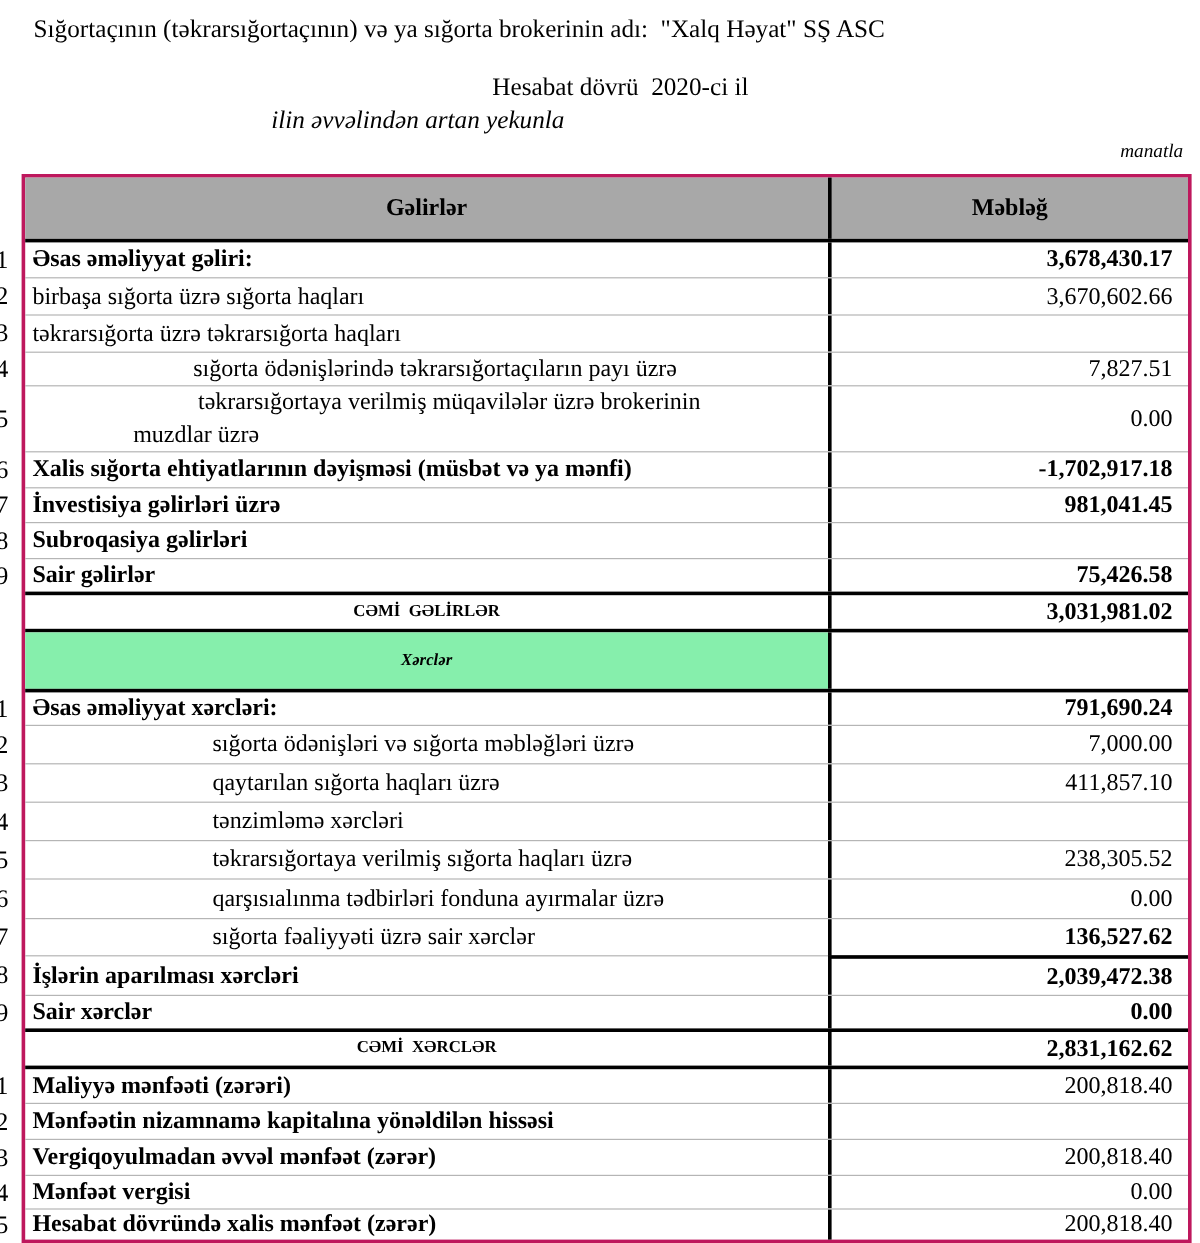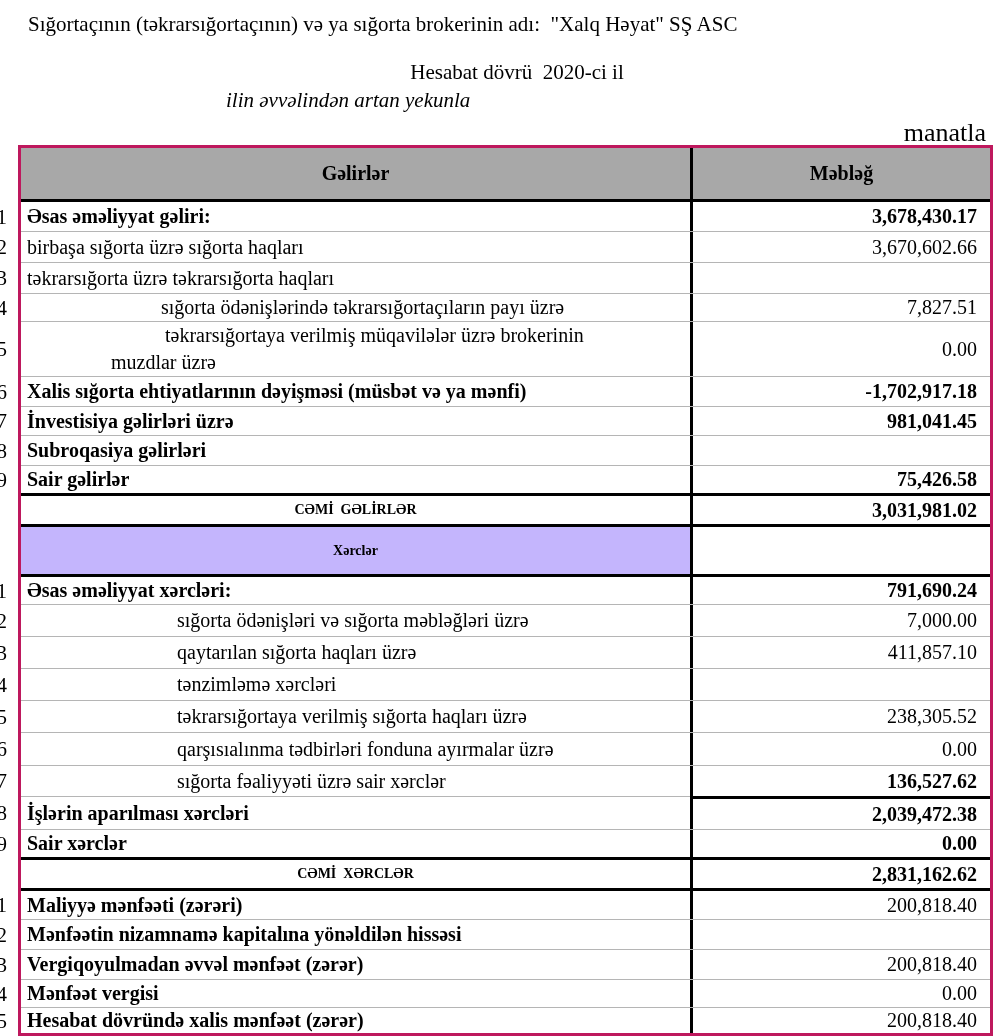--- a/index.html
+++ b/index.html
@@ -6,21 +6,21 @@
   body{
     width:1000px;height:1036px;position:relative;overflow:hidden;
     background:#fff;color:#000;
     font-family:"Liberation Serif","DejaVu Serif",serif;
   }
   
   .title{position:absolute;left:28px;top:12px;font-size:21px;white-space:pre;}
   .period{position:absolute;left:0;top:60px;width:100%;box-sizing:border-box;
           padding-left:34px;text-align:center;font-size:21px;white-space:pre;}
   .note{position:absolute;left:226px;top:88px;font-size:21px;font-style:italic;}
-  .currency{position:absolute;right:14px;top:118px;font-size:26px;}
+  .currency{position:absolute;right:14px;top:118px;font-size:16px;font-style:italic;}
 
   
   .tbl{
     position:absolute;left:18px;top:145px;width:975px;box-sizing:border-box;
     border:3px solid #be185d;font-size:20px;
   }
   .tr{display:flex;position:relative;box-sizing:border-box;border-top:1px solid #b5b5b5;}
   .tr.nosep{border-top:none;}
   .tr.heavy{border-top:3px solid #000;}
   .lab{
@@ -31,21 +31,21 @@
     flex:1;box-sizing:border-box;border-left:3px solid #000;
     display:flex;align-items:center;justify-content:flex-end;
     padding-right:13px;overflow:hidden;
   }
   .b{font-weight:bold;text-align:center;}
   .center{justify-content:center;padding-left:0;white-space:pre;font-size:14px;}
   .ind{}
   .ind3{padding-left:140px;}
   .ind2{padding-left:156px;}
   .thead .lab,.thead .val{background:#a8a8a8;justify-content:center;padding:0;font-weight:bold;}
-  .secgray{background:#c4b5fd;}
+  .secgray{background:#86efac;font-style:italic;}
   .valheavy{border-top:3px solid #000;margin-top:-1px;}
   .two{flex-direction:column;align-items:flex-start;justify-content:center;
        padding-left:0;line-height:27px;}
   .two .l1{padding-left:144px;}
   .two .l2{padding-left:90px;}
   
   .num{
     position:absolute;left:-44px;top:50%;transform:translateY(-50%);
     width:30px;text-align:right;font-size:21px;line-height:1;font-weight:normal;
   }

